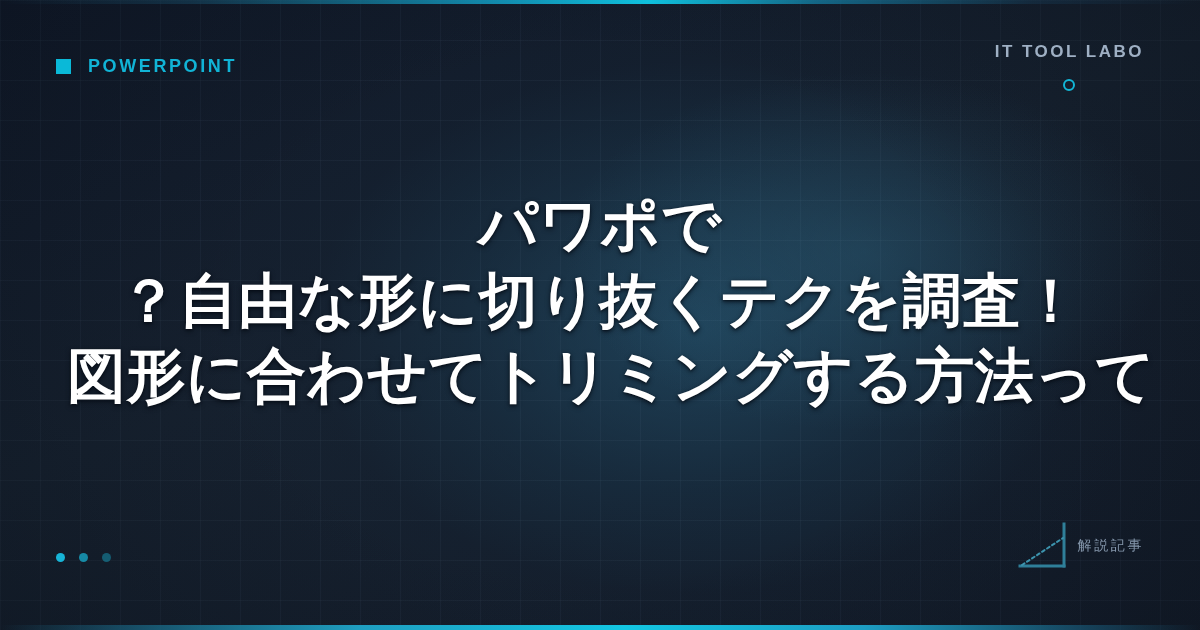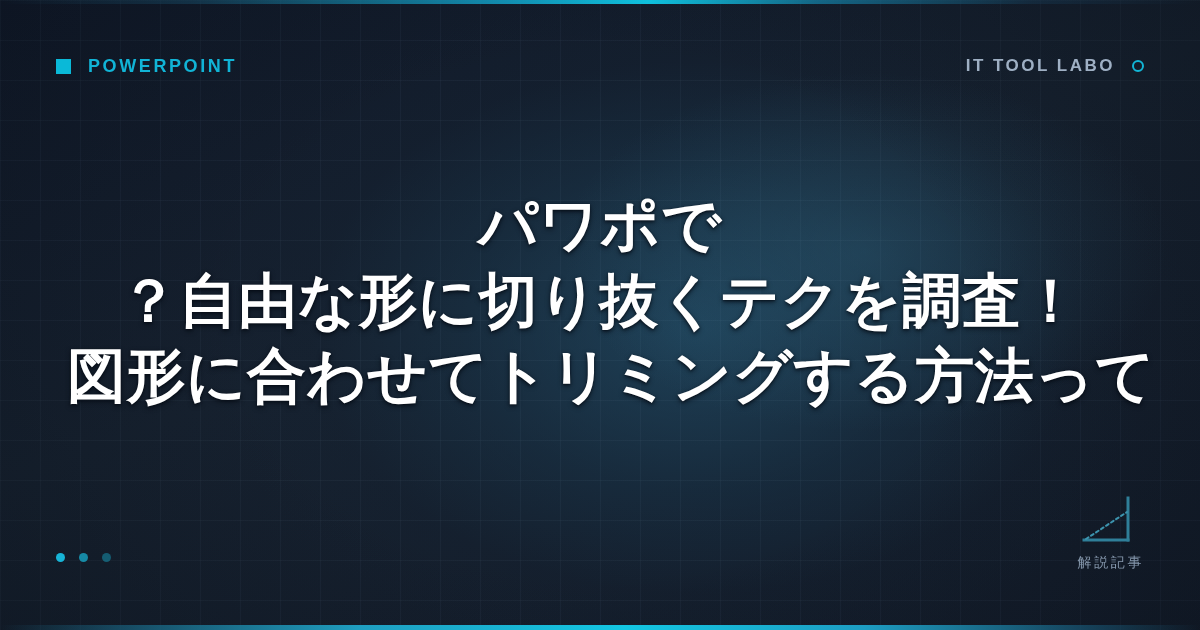--- a/index.html
+++ b/index.html
@@ -129,20 +129,21 @@
     color: #11b4d6;
     font-size: 18px;
     font-weight: bold;
     letter-spacing: 2.6px;
   }
 
   .brand-right {
     display: flex;
     align-items: center;
     gap: 17px;
+    flex-direction: column;
   }
 
   .site-label {
     color: #9fb0c4;
     font-size: 17px;
     font-weight: bold;
     letter-spacing: 2.5px;
   }
 
   .brand-ring {
@@ -194,21 +195,22 @@
   }
   .dot.d2 { background: rgba(23, 180, 214, 0.72); }
   .dot.d3 { background: rgba(23, 180, 214, 0.42); }
 
   
   .footer-mark {
     position: absolute;
     right: 56px;
     bottom: 58px;
     display: flex;
-    flex-direction: column;
+    flex-direction: row;
+    align-items: center;
     gap: 8px;
   }
 
   .crop-glyph {
     display: block;
   }
 
   .footer-caption {
     color: #8496ab;
     font-size: 14px;

